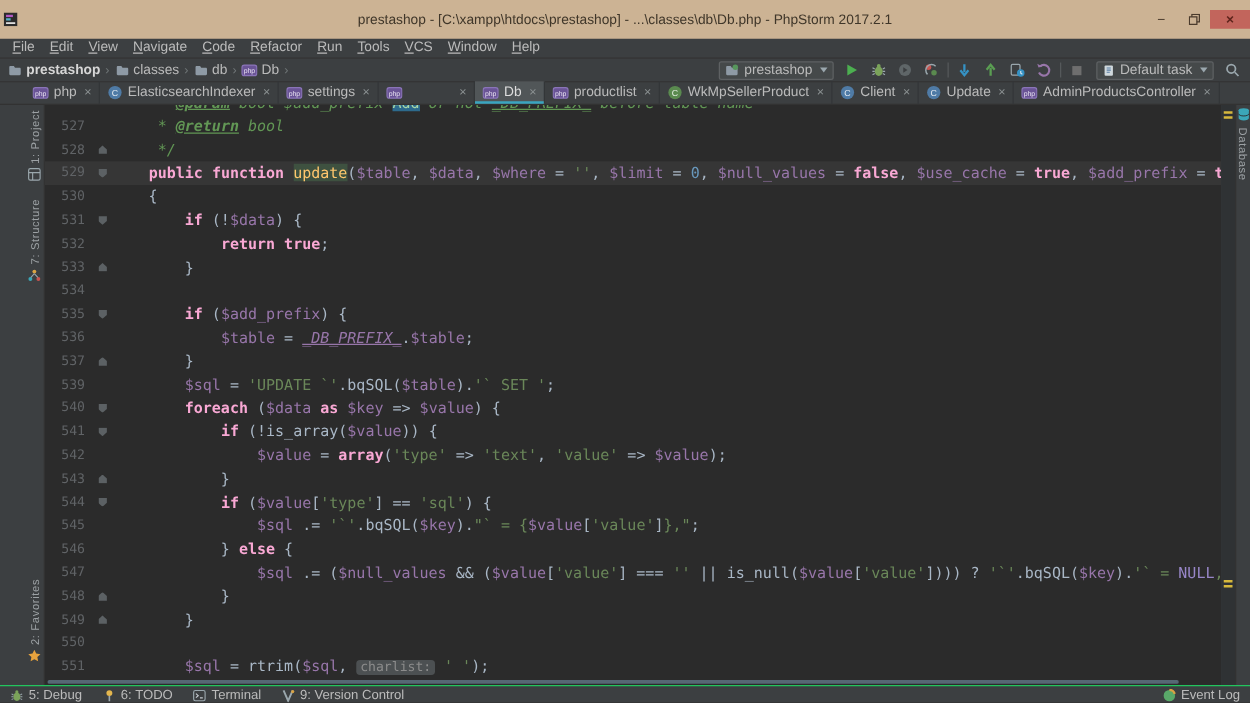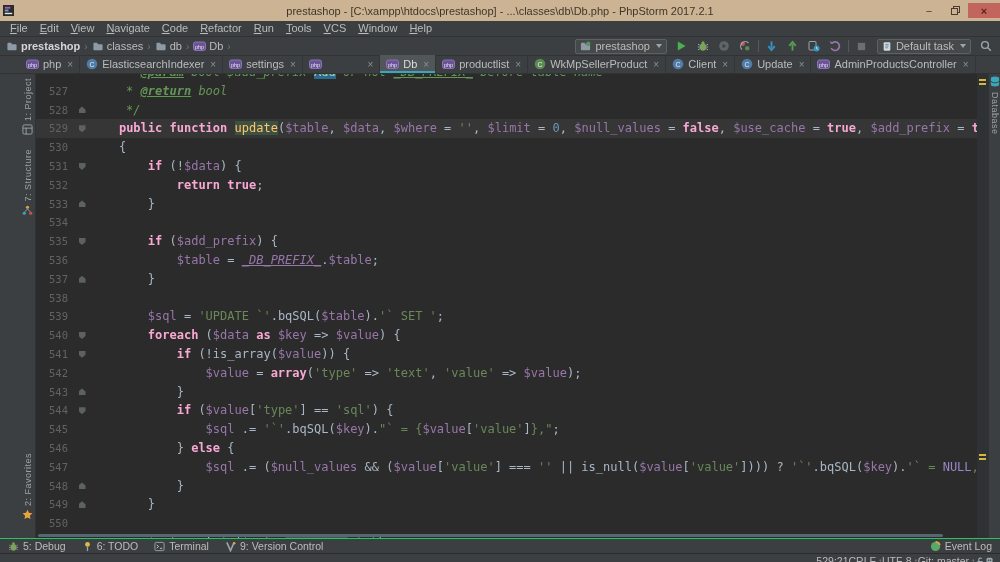--- a/index.html
+++ b/index.html
@@ -1,21 +1,21 @@
 <!DOCTYPE html>
 <html><head>
 <meta charset="utf-8">
 <style>
   * { margin:0; padding:0; box-sizing:border-box; }
   html,body { width:1000px; height:562px; overflow:hidden; background:#2b2b2b;
     font-family:"Liberation Sans", sans-serif; }
   .app { position:relative; width:1000px; height:562px; background:#3c3f41; }
 
   
-  .titlebar { height:21px; background:#ccb394; display:flex; align-items:center;
+  .titlebar { height:31px; background:#ccb394; display:flex; align-items:center;
     color:#3f3629; font-size:11px; position:relative; }
   .titlebar .logo { margin-left:3px; width:11px; height:11px; }
   .titlebar .title { position:absolute; left:0; right:0; text-align:center; font-size:11px; }
   .win-controls { margin-left:auto; display:flex; align-items:stretch; height:15px; z-index:2; }
   .win-btn { width:26px; display:flex; align-items:center; justify-content:center;
     font-size:11px; color:#4a3b2c; cursor:default; }
   .win-btn.close { width:32px; background:#c2655c; color:#5e241c; font-weight:bold; }
 
   
   .menubar { height:16px; background:#3c3f41; display:flex; align-items:center;
@@ -500,25 +500,20 @@
             <span class="ln-code"><span class="tk-d">            </span><span class="tk-v">$table</span><span class="tk-d"> = </span><span class="tk-co">_DB_PREFIX_</span><span class="tk-d">.</span><span class="tk-v">$table</span><span class="tk-d">;</span></span>
           </div>
           <div class="ln-row">
             <span class="ln-num">537</span>
             <span class="ln-fold">
               <span class="fold-glyph fold-end"></span>
             </span>
             <span class="ln-code"><span class="tk-d">        }</span></span>
           </div>
           <div class="ln-row">
-            <span class="ln-num">538</span>
-            <span class="ln-fold"></span>
-            <span class="ln-code"></span>
-          </div>
-          <div class="ln-row">
             <span class="ln-num">539</span>
             <span class="ln-fold"></span>
             <span class="ln-code"><span class="tk-d">        </span><span class="tk-v">$sql</span><span class="tk-d"> = </span><span class="tk-s">'UPDATE `'</span><span class="tk-d">.</span><span class="tk-f">bqSQL</span><span class="tk-d">(</span><span class="tk-v">$table</span><span class="tk-d">).</span><span class="tk-s">'` SET '</span><span class="tk-d">;</span></span>
           </div>
           <div class="ln-row">
             <span class="ln-num">540</span>
             <span class="ln-fold">
               <span class="fold-glyph fold-start"></span>
             </span>
             <span class="ln-code"><span class="tk-d">        </span><span class="tk-k">foreach</span><span class="tk-d"> (</span><span class="tk-v">$data</span><span class="tk-d"> </span><span class="tk-k">as</span><span class="tk-d"> </span><span class="tk-v">$key</span><span class="tk-d"> =&gt; </span><span class="tk-v">$value</span><span class="tk-d">) {</span></span>

